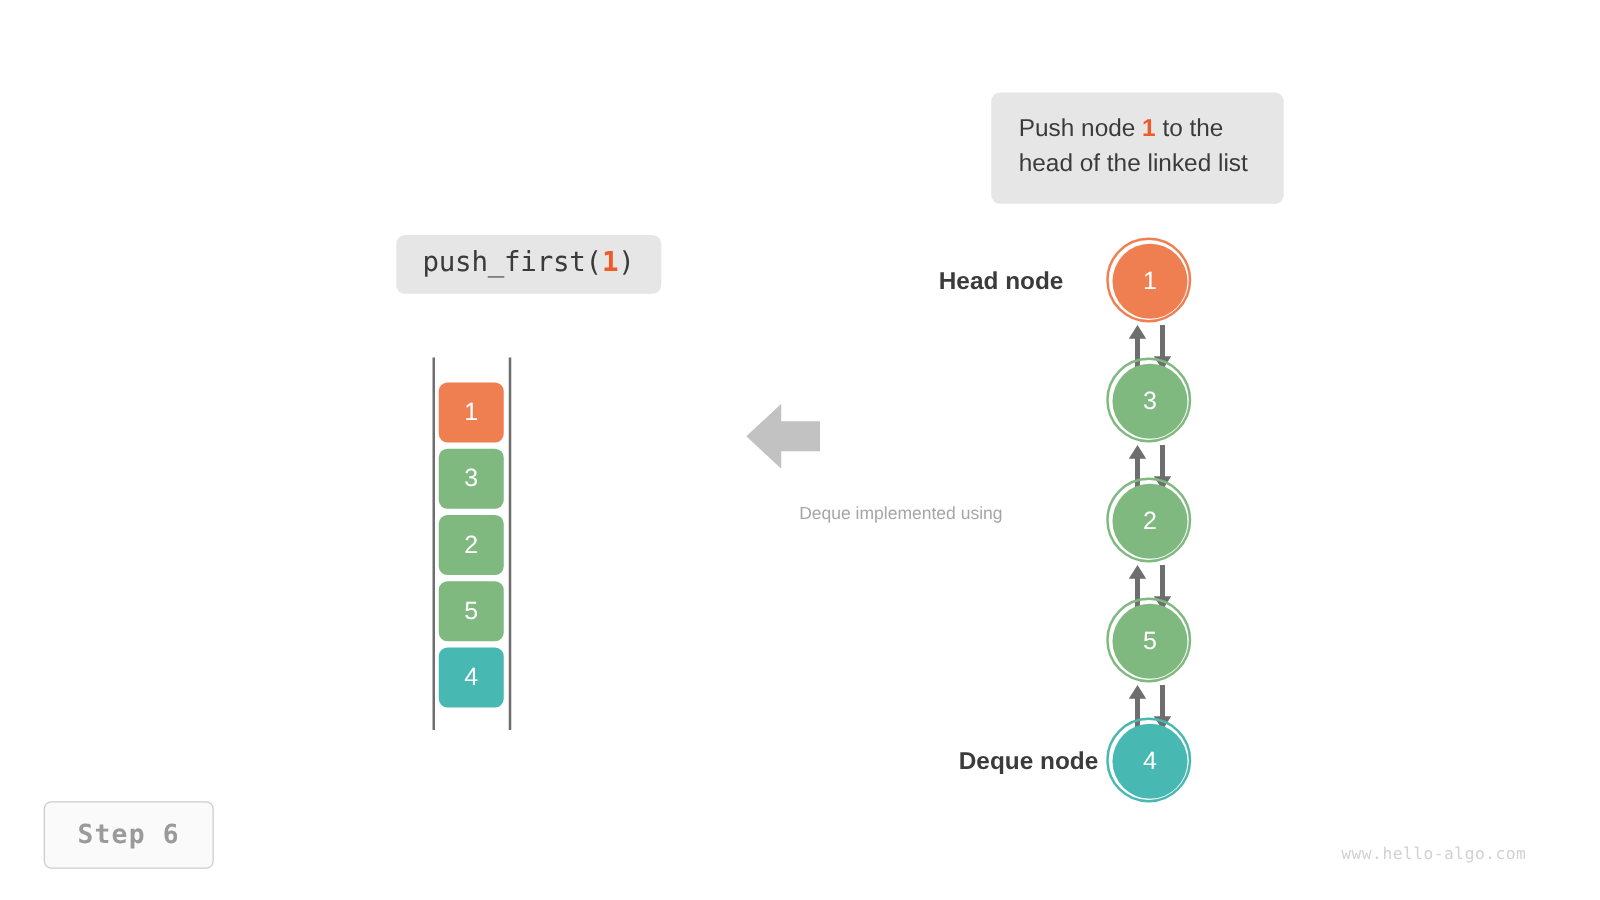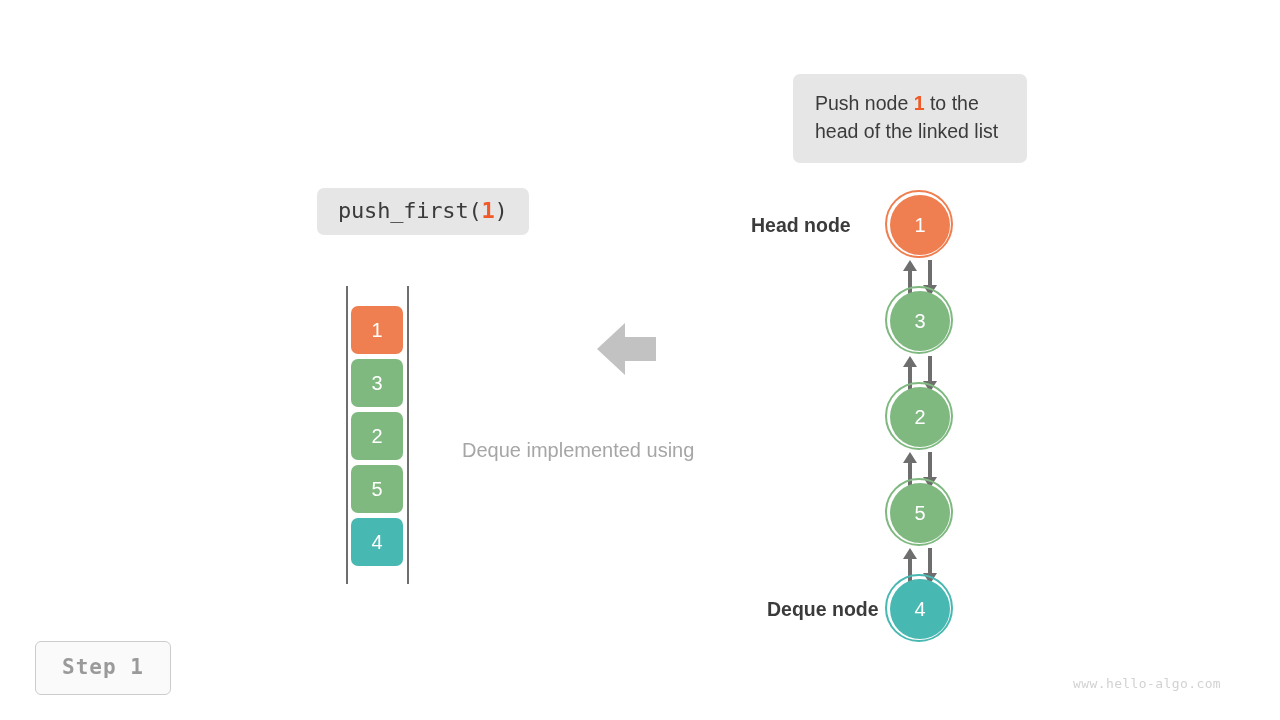--- a/index.html
+++ b/index.html
@@ -75,25 +75,24 @@
     justify-content: center;
     line-height: 1;
   }
 
   
   .left-arrow { left: 597px; top: 322px; }
   .caption {
     left: 462px;
     top: 400px;
     width: 340px;
-    text-align: left;
+    text-align: right;
     color: #a6a6a6;
-    font-size: 20px;
+    font-size: 14px;
     line-height: 1.44;
-    margin-top: 36px;
   }
 
   
   .list { left: 860px; top: 180px; width: 140px; height: 470px; }
   .node {
     position: absolute;
     left: 30px;
     width: 60px;
     height: 60px;
     border-radius: 50%;
@@ -247,15 +246,15 @@
       </div>
       <div class="node" style="top: 399px; background: rgb(72, 184, 178); color: rgb(72, 184, 178);">
         <span style="color: rgb(255, 255, 255); position: relative;">4</span>
       </div>
     </div>
 </div>
 
 <div class="abs side-label head-label">Head node</div>
 <div class="abs side-label tail-label">Deque node</div>
 
-<div class="abs step-badge">Step 1</div>
+<div class="abs step-badge">Step 6</div>
 
 <div class="abs watermark">www.hello-algo.com</div>
 
 </body></html>

